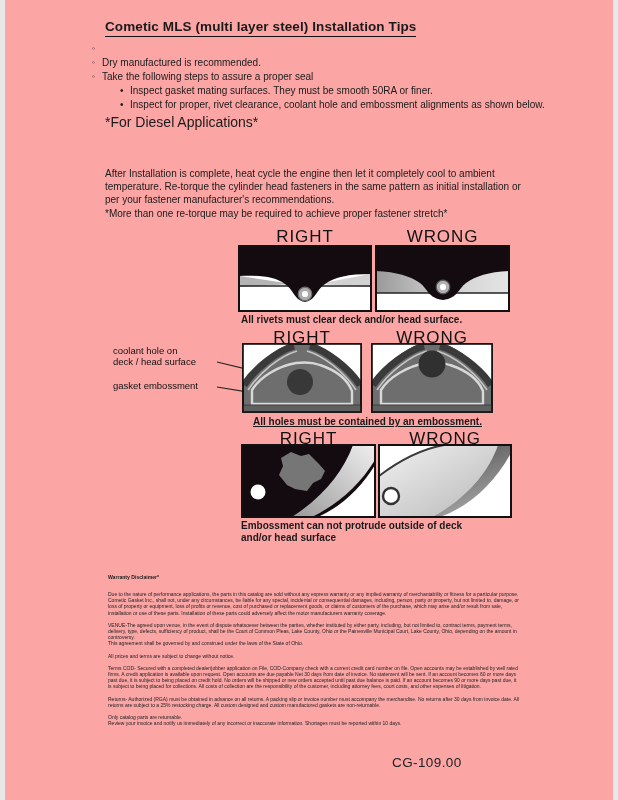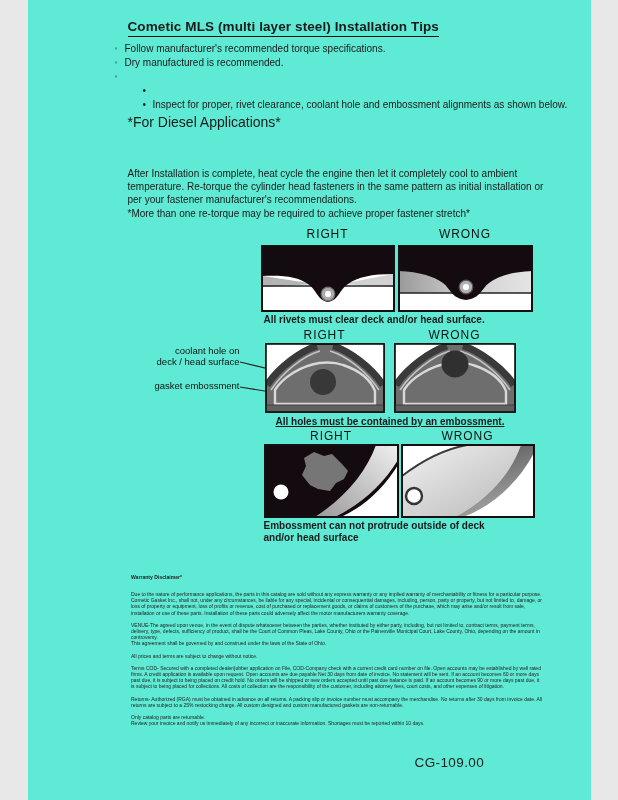--- a/index.html
+++ b/index.html
@@ -1,18 +1,18 @@
 <!DOCTYPE html>
 <html><head>
 <meta charset="utf-8">
 <style>
   html,body { margin:0; padding:0; background:#e8e8e8; }
   .page {
-    position:relative; width:563px; height:800px; margin:0 auto;
-    background:#5eead4; overflow:hidden;
+    position:relative; width:608px; height:800px; margin:0 auto;
+    background:#fca5a5; overflow:hidden;
     font-family:"Liberation Sans", sans-serif; color:#1a1a1a;
     -webkit-font-smoothing:antialiased;
   }
   .abs { position:absolute; }
 
   .title {
     left:100px; top:19px; font-size:13.5px; font-weight:bold;
     border-bottom:1.6px solid #111; padding-bottom:2px; letter-spacing:0.1px;
   }
 
@@ -21,26 +21,26 @@
   .b-row .glyph { width:10px; font-size:8px; line-height:14px; text-align:left; }
   .b-row.sub { padding-left:28px; }
   .b-row.sub .glyph { font-size:10px; }
 
   .h2 { left:100px; top:114px; font-size:14px; font-weight:normal; }
   .para { left:100px; width:428px; font-size:10px; line-height:13.2px; }
   .p1 { top:134px; }
   .p2 { top:167px; }
   .note { top:207px; }
 
-  .rw-label { font-size:12px; letter-spacing:0.9px; text-align:center; color:#111; }
+  .rw-label { font-size:17px; letter-spacing:0.9px; text-align:center; color:#111; }
   .caption { font-size:10px; font-weight:bold; line-height:12px; }
 
   .fig-box svg { display:block; }
 
-  .annot { font-size:9.5px; line-height:11px; text-align:right; color:#111; }
+  .annot { font-size:9.5px; line-height:11px; text-align:left; color:#111; }
 
   .disclaimer-wrap { left:103px; top:574px; width:412px; height:176px; }
   .disclaimer {
     width:824px; transform:scale(0.5); transform-origin:0 0;
     font-size:10px; line-height:12.4px; color:#222;
   }
   .disclaimer h3 { font-size:10.2px; margin:0 0 22px 0; }
   .disclaimer p { margin:0 0 12px 0; }
   .disclaimer p.tight { margin:0; }
 
@@ -49,31 +49,32 @@
 </head>
 <body>
 
 <div class="page">
 
   <div class="abs title">Cometic MLS (multi layer steel) Installation Tips</div>
 
   <div class="abs bullets">
     <div class="b-row">
       <span class="glyph">◦</span>
-      <span>Follow manufacturer's recommended torque specifications.</span>
     </div>
     <div class="b-row">
       <span class="glyph">◦</span>
       <span>Dry manufactured is recommended.</span>
     </div>
     <div class="b-row">
       <span class="glyph">◦</span>
+      <span>Take the following steps to assure a proper seal</span>
     </div>
     <div class="b-row sub">
       <span class="glyph">•</span>
+      <span>Inspect gasket mating surfaces.  They must be smooth 50RA or finer.</span>
     </div>
     <div class="b-row sub">
       <span class="glyph">•</span>
       <span>Inspect for proper, rivet clearance, coolant hole and embossment alignments as shown below.</span>
     </div>
   </div>
 
   <div class="abs h2">*For Diesel Applications*</div>
   <div class="abs para note">*More than one re-torque may be required to achieve proper fastener stretch*</div>
   <div class="abs para p2">After Installation is complete, heat cycle the engine then let it completely cool to ambient temperature. Re-torque the cylinder head fasteners in the same pattern as initial installation or per your fastener manufacturer's recommendations.</div>

